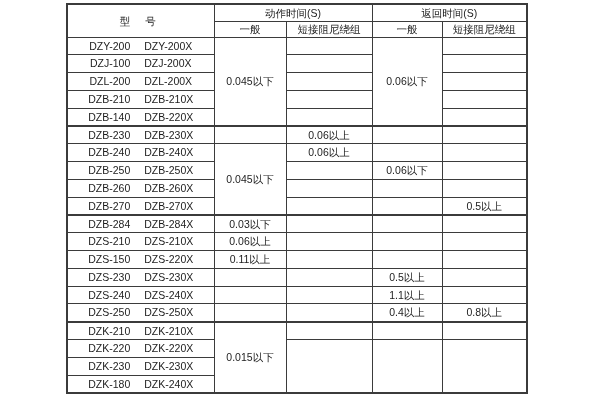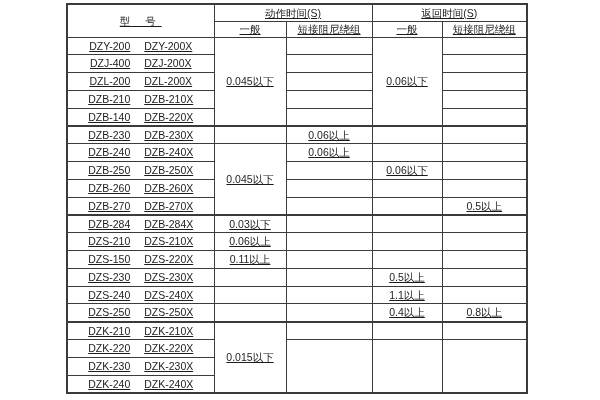--- a/index.html
+++ b/index.html
@@ -5,21 +5,20 @@
   html,body{margin:0;padding:0;}
   .canvas{
     position:relative;width:600px;height:400px;background:#ffffff;overflow:hidden;
     font-family:"Liberation Sans","DejaVu Sans",sans-serif;color:#1c1c1c;
   }
   table.spec{
     position:absolute;left:66px;top:3px;width:460px;height:276px;
     border-collapse:collapse;table-layout:fixed;
     font-size:10.5px;line-height:1;
     border:2px solid #3b3b3b;
-    text-decoration:underline;
   }
   table.spec td{
     border:1px solid #3b3b3b;
     text-align:center;vertical-align:middle;
     padding:0;overflow:hidden;white-space:nowrap;
   }
   tr.h1{height:17px;}
   tr.h2{height:16px;margin-left:13px;}
   tbody tr{height:17.8px;}
   td.model-header{letter-spacing:6px;}
@@ -60,21 +59,21 @@
             </div>
           </td>
         <td rowspan="5">0.045以下</td>
         <td></td>
         <td rowspan="5">0.06以下</td>
         <td></td>
       </tr>
       <tr>
         <td>
             <div class="models">
-              <span>DZJ-400</span>
+              <span>DZJ-100</span>
               <span>DZJ-200X</span>
             </div>
           </td>
         <td></td>
         <td></td>
       </tr>
       <tr>
         <td>
             <div class="models">
               <span>DZL-200</span>
@@ -260,20 +259,20 @@
         <td>
             <div class="models">
               <span>DZK-230</span>
               <span>DZK-230X</span>
             </div>
           </td>
       </tr>
       <tr>
         <td>
             <div class="models">
-              <span>DZK-240</span>
+              <span>DZK-180</span>
               <span>DZK-240X</span>
             </div>
           </td>
       </tr>
     </tbody>
   </table>
 </div>
 
 </body></html>

